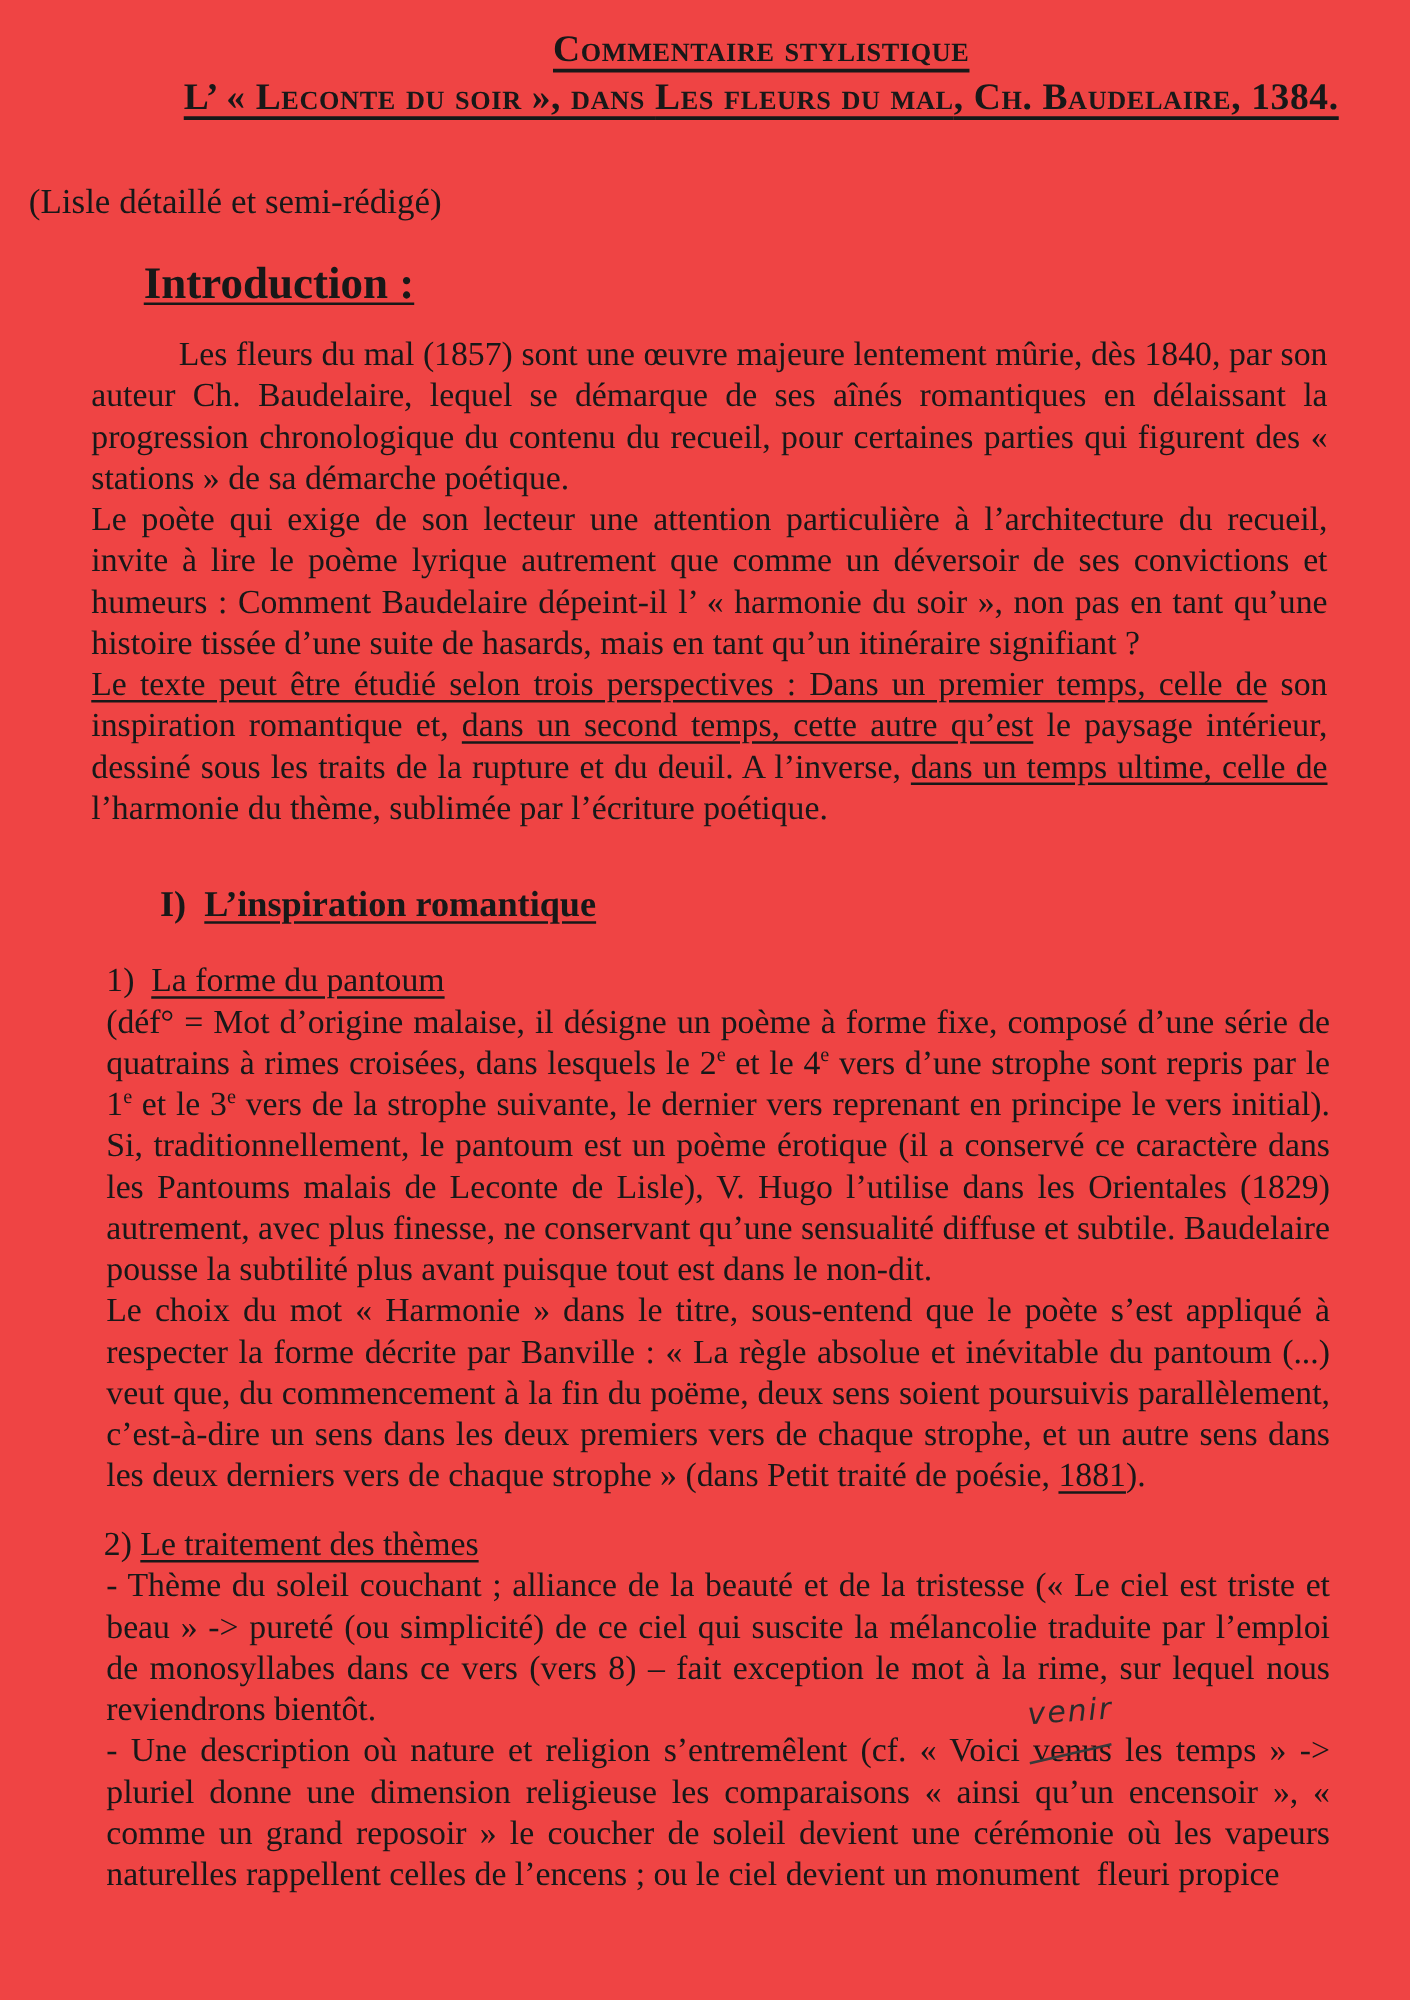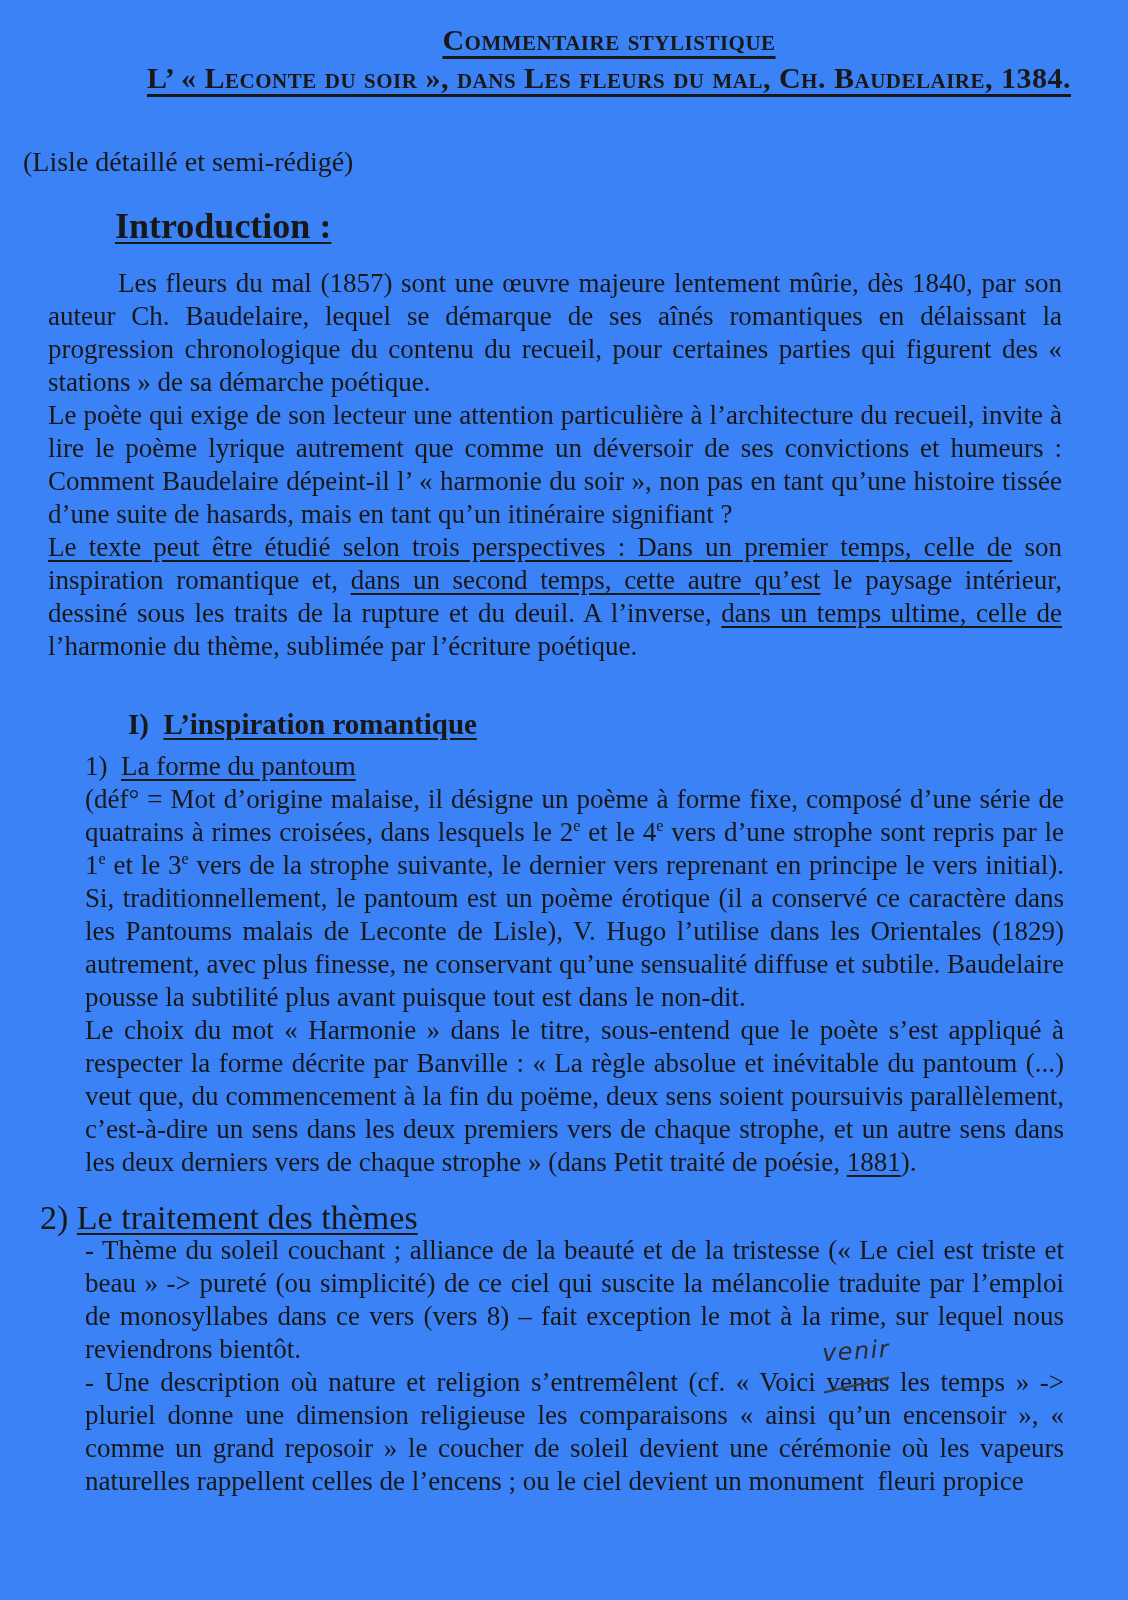--- a/index.html
+++ b/index.html
@@ -7,21 +7,21 @@
     position:relative;
     width:1128px; height:1600px;
     margin:0 auto;
     background:#fdfdfc;
     color:#181818;
     font-family:"Liberation Serif", serif;
     overflow:hidden;
     box-sizing:border-box;
     padding-top:22px;
   }
-  .block { margin:0 66px 0 48px; }
+  .block { margin:0 66px 0 73px; }
 
   
   .title1, .title2 {
     text-align:center;
     margin:0 0 0 90px;
     font-size:30px;
     line-height:35px;
     font-weight:bold;
   }
   .title2 { margin-top:3px; }
@@ -37,22 +37,22 @@
   .para {
     font-size:27px;
     line-height:33px;
     text-align:justify;
     text-justify:inter-word;
   }
   .indent-first { text-indent:70px; margin-top:24px; }
 
   .sec   { margin:0 64px 0 85px; }
   .h-roman { margin:44px 64px 0 128px; font-size:29px; line-height:34px; }
-  .h-sub1  { margin:9px 64px 0 85px; font-size:27px; line-height:33px; }
-  .h-sub2  { margin:22px 64px 0 40px; font-size:34px; line-height:33px; }
+  .h-sub1  { margin:27px 64px 0 85px; font-size:27px; line-height:33px; }
+  .h-sub2  { margin:22px 64px 0 83px; font-size:27px; line-height:33px; }
 
   
   .run { white-space:pre-wrap; }
   .i  { }
   .b  { font-weight:bold; }
   .sc { font-variant:small-caps; letter-spacing:0.5px; }
   .u  {
     text-decoration:underline;
     text-decoration-thickness:1.8px;
     text-underline-offset:4px;
@@ -77,21 +77,21 @@
     line-height:24px;
     color:#2b2b2b;
     transform:rotate(-4deg);
     letter-spacing:1.5px;
     white-space:nowrap;
   }
 </style>
 </head>
 <body>
 
-<div class="page" style="background: #3b82f6; color: rgb(24, 24, 24);">
+<div class="page" style="background: #ef4444; color: rgb(24, 24, 24);">
     <div class="block title1"><span class="run u sc">Commentaire stylistique</span></div>
     <div class="block title2"><span class="run u sc">L’ « Leconte du soir », dans </span><span class="run i u sc">Les fleurs du mal</span><span class="run u sc">, Ch. Baudelaire, 1384.</span></div>
     <div class="block note"><span class="run">(Lisle détaillé et semi-rédigé)</span></div>
     <div class="block h-intro"><span class="run b u">Introduction :</span></div>
     <div class="block para indent-first"><span class="run i">Les fleurs du mal</span><span class="run"> (1857) sont une œuvre majeure lentement mûrie, dès 1840, par son auteur Ch. Baudelaire, lequel se démarque de ses aînés romantiques en délaissant la progression chronologique du contenu du recueil, pour certaines parties qui figurent des « stations » de sa démarche poétique.</span></div>
     <div class="block para"><span class="run">Le poète qui exige de son lecteur une attention particulière à l’architecture du recueil, invite à lire le poème lyrique autrement que comme un déversoir de ses convictions et humeurs : Comment Baudelaire dépeint-il l’ « harmonie du soir », non pas en tant qu’une histoire tissée d’une suite de hasards, mais en tant qu’un itinéraire signifiant ?</span></div>
     <div class="block para"><span class="run u">Le texte peut être étudié selon trois perspectives : Dans un premier temps, celle de</span><span class="run"> son inspiration romantique et, </span><span class="run u">dans un second temps, cette autre qu’est</span><span class="run"> le paysage intérieur, dessiné sous les traits de la rupture et du deuil. A l’inverse, </span><span class="run u">dans un temps ultime, celle de</span><span class="run"> l’harmonie du thème, sublimée par l’écriture poétique.</span></div>
     <div class="block h-roman"><span class="run b">I)&nbsp; </span><span class="run b u">L’inspiration romantique</span></div>
     <div class="block h-sub1"><span class="run">1)&nbsp; </span><span class="run u">La forme du pantoum</span></div>
     <div class="block para sec"><span class="run">(déf° = Mot d’origine malaise, il désigne un poème à forme fixe, composé d’une série de quatrains à rimes croisées, dans lesquels le 2</span><span class="run sup">e</span><span class="run"> et le 4</span><span class="run sup">e</span><span class="run"> vers d’une strophe sont repris par le 1</span><span class="run sup">e</span><span class="run"> et le 3</span><span class="run sup">e</span><span class="run"> vers de la strophe suivante, le dernier vers reprenant en principe le vers initial). Si, traditionnellement, le pantoum est un poème érotique (il a conservé ce caractère dans les Pantoums malais de Leconte de Lisle), V. Hugo l’utilise dans les </span><span class="run i">Orientales</span><span class="run"> (1829) autrement, avec plus finesse, ne conservant qu’une sensualité diffuse et subtile. Baudelaire pousse la subtilité plus avant puisque tout est dans le non-dit.</span></div>

